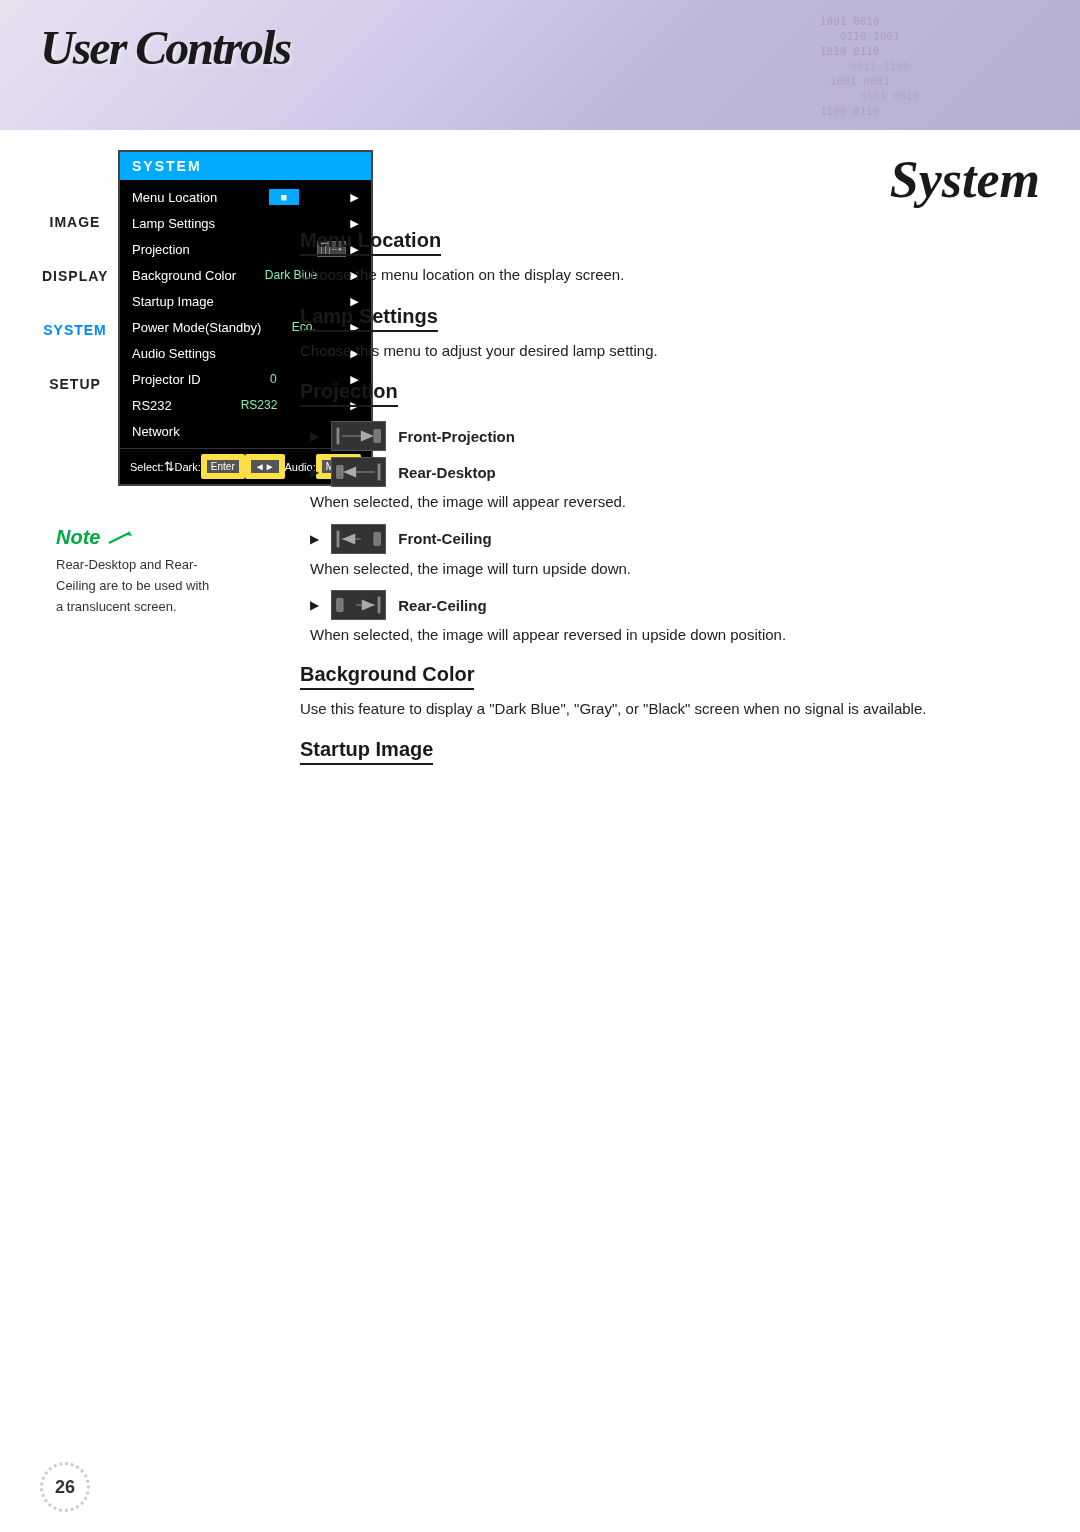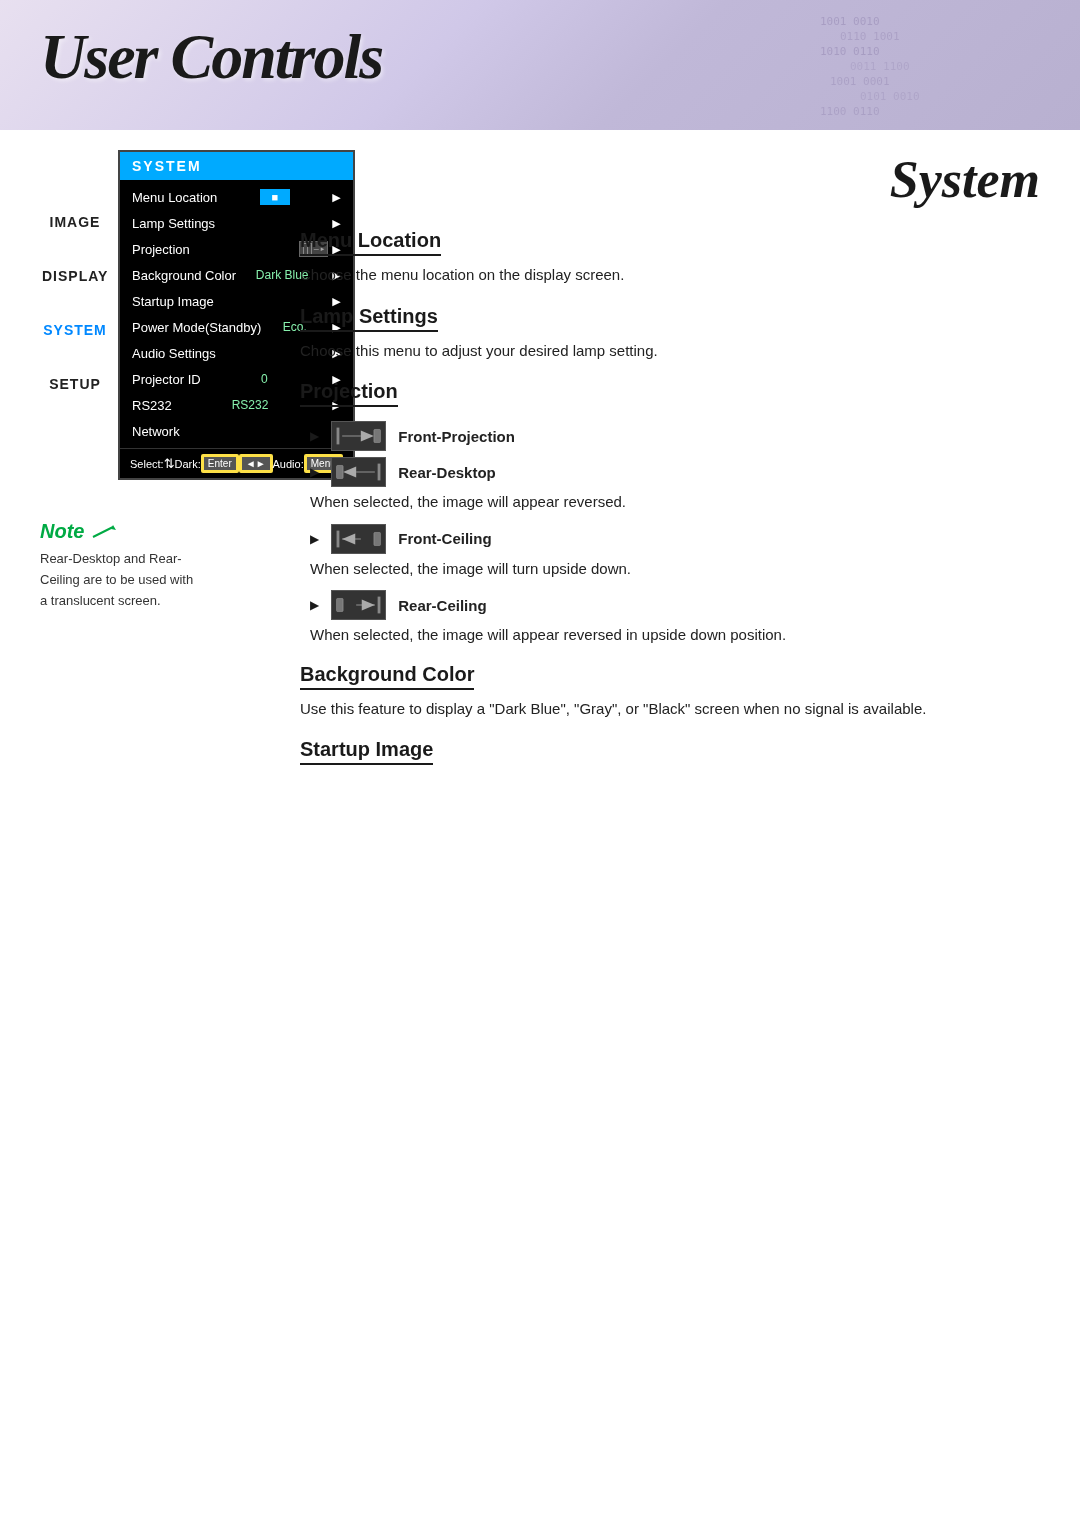--- a/index.html
+++ b/index.html
@@ -17,21 +17,21 @@
       position: relative;
       width: 100%;
       height: 130px;
       background: linear-gradient(135deg, #e8e0f0 0%, #d0c8e8 40%, #c0b8d8 60%, #b8b0d0 100%);
       overflow: hidden;
     }
     .header-title {
       position: absolute;
       left: 40px;
       top: 20px;
-      font-size: 64px;
+      font-size: 48px;
       font-style: italic;
       font-weight: 900;
       color: #1a1a1a;
       font-family: 'Times New Roman', serif;
       letter-spacing: -2px;
       text-shadow: 2px 2px 4px rgba(255,255,255,0.5);
     }
     .header-decoration {
       position: absolute;
       right: 20px;
@@ -100,21 +100,21 @@
       color: white;
       font-size: 11px;
       display: flex;
       align-items: center;
     }
     .kbd-box {
       background: #555;
       color: white;
       padding: 1px 4px;
       font-size: 10px;
-      border: 3px solid #fde047;
+      border: 6px solid #fde047;
       border-radius: 2px;
     }
 
     .system-title {
       font-family: 'Times New Roman', serif;
       font-style: italic;
       font-size: 52px;
       font-weight: bold;
       color: #1a1a1a;
       text-align: right;
@@ -330,31 +330,34 @@
           <span>Dark:</span>
           <span class="kbd-box">Enter</span>
           <span class="kbd-box">◄►</span>
           <span>Audio:</span>
           <span class="kbd-box">Menu</span>
         </div>
       </div>
 
     </div>
 
-    <div style="margin-top: 40px; margin-left: 0px;">
+    <div style="margin-top: 40px; margin-left: 16px;">
       <div style="display:flex;align-items:center;gap:4px;margin-bottom:6px;">
         <span style="font-size:20px;font-weight:bold;color:#00aa44;font-style:italic;">Note</span>
         <svg width="30" height="20" viewBox="0 0 30 20">
           <line x1="5" y1="15" x2="25" y2="5" stroke="#00aa44" stroke-width="2"></line>
           <polygon points="25,3 28,8 23,7" fill="#00aa44"></polygon>
         </svg>
       </div>
       <div style="font-size:13px;color:#333;line-height:1.6;width:160px;">Rear-Desktop and Rear-Ceiling are to be used with a translucent screen.</div>
     </div>
 
+    <div style="margin-top: auto; padding-top: 40px;">
+      <div class="page-number">26</div>
+    </div>
   </div>
 
   <div class="col-right">
 
     <div class="system-title">System</div>
 
     <div class="content-section">
       <div class="section-heading">
         <span>Menu Location</span>
       </div>

